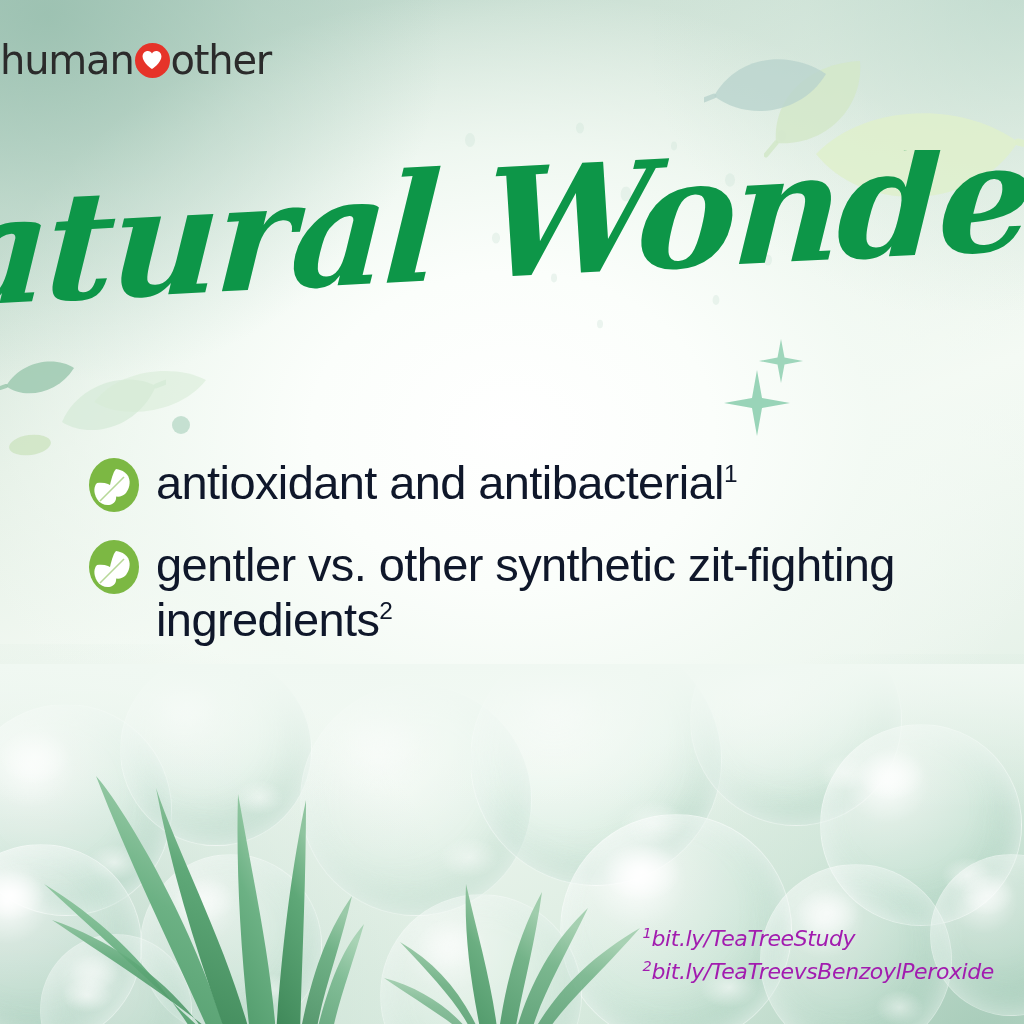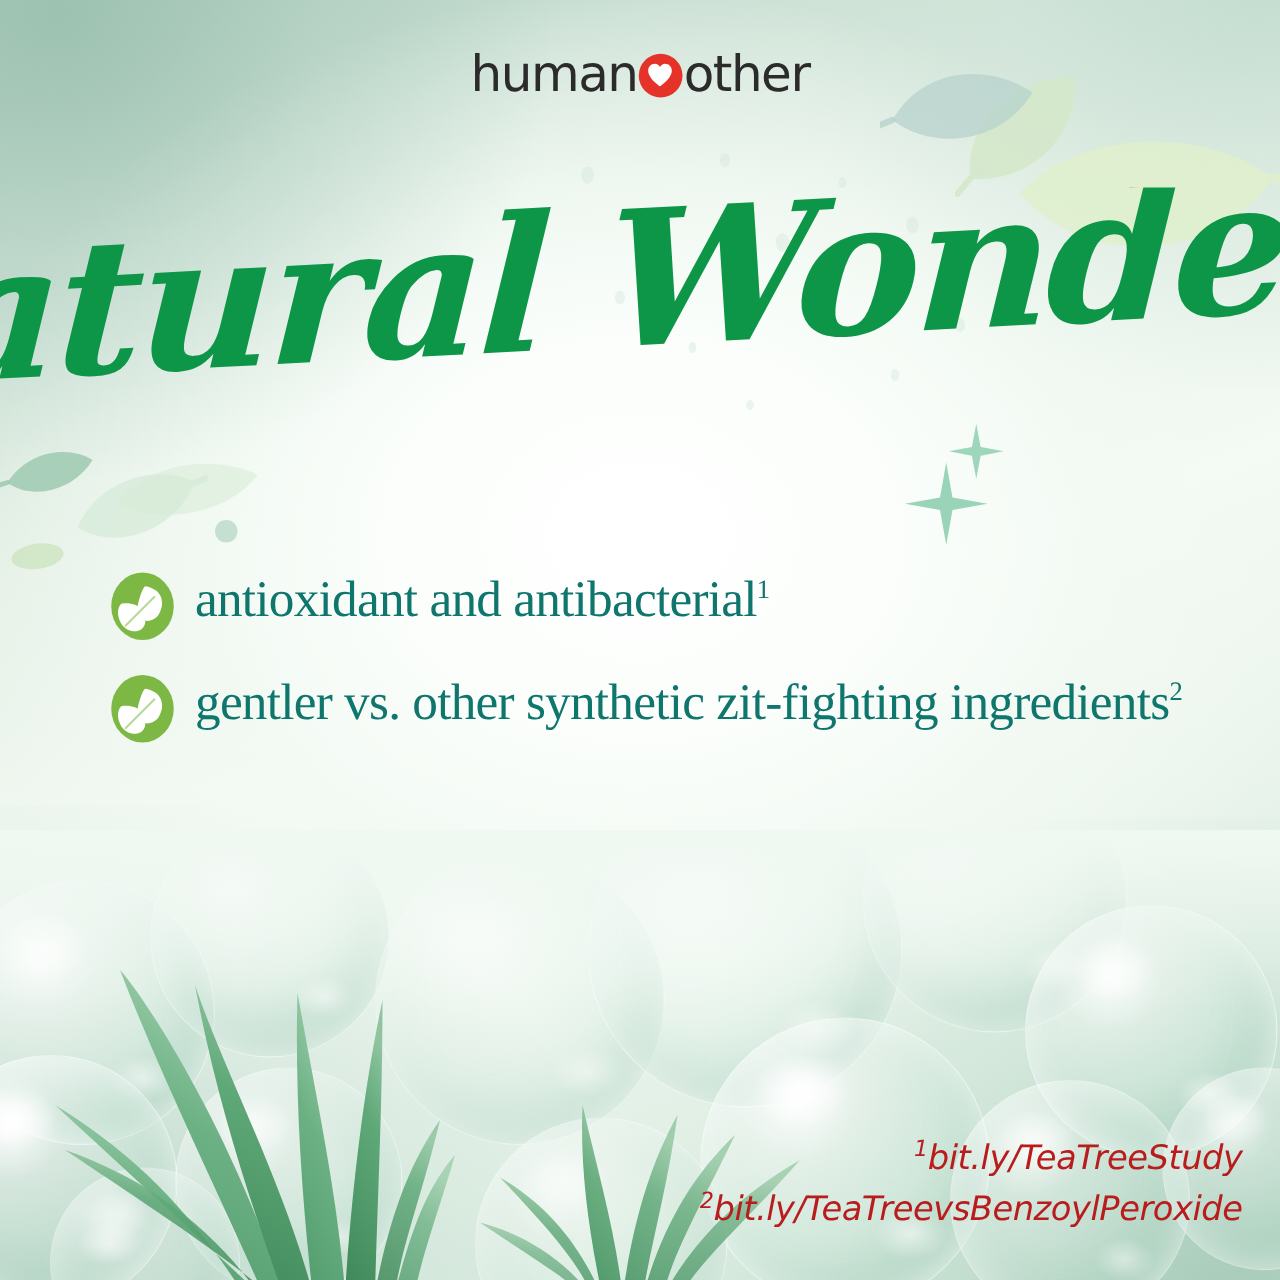--- a/index.html
+++ b/index.html
@@ -65,21 +65,21 @@
   
   .grass{position:absolute;bottom:-10px;left:0;width:560px;height:300px;z-index:6;}
   .grass2{position:absolute;bottom:-14px;left:330px;width:330px;height:220px;z-index:6;}
 
   
   .deco{position:absolute;z-index:2;pointer-events:none;}
 
   
   .logo{
     position:absolute;top:40px;left:0;right:0;
-    display:flex;align-items:center;justify-content:center;
+    display:flex;align-items:center;
     z-index:20;
   }
   .logo-word{
     font-family:"DejaVu Sans",sans-serif;
     font-size:40px;letter-spacing:-1.2px;color:#2b2b2b;
     font-weight:400;line-height:1;
   }
   .logo-mark{
     width:35px;height:35px;border-radius:50%;
     background:#e63329;
@@ -105,31 +105,31 @@
   .bullets{
     position:absolute;top:455px;left:88px;right:50px;z-index:20;
   }
   .bullet{
     display:flex;align-items:flex-start;margin-bottom:24px;
   }
   .bullet-icon{
     flex:none;width:52px;height:56px;margin-right:16px;margin-top:2px;
   }
   .bullet-text{
-    font-family:Liberation Serif, serif;
-    font-size:41px;line-height:1.18;color:#0f766e;
+    font-family:Liberation Sans, sans-serif;
+    font-size:47px;line-height:1.18;color:#0f172a;
     letter-spacing:-0.6px;font-weight:400;
   }
   .bullet-text sup{font-size:0.52em;vertical-align:super;line-height:0;}
 
   
   .footnotes{
-    position:absolute;right:30px;bottom:36px;z-index:20;text-align:right;
+    position:absolute;right:30px;bottom:36px;z-index:20;
     font-family:"DejaVu Sans",sans-serif;font-style:italic;
-    font-size:27px;line-height:1.5;color:#b91c1c;letter-spacing:-0.4px;
+    font-size:22px;line-height:1.5;color:#a21caf;letter-spacing:-0.4px;
   }
   .footnotes div sup{font-size:0.66em;vertical-align:super;line-height:0;}
 </style>
 </head>
 <body>
 
 <div id="poster">
 
   <div class="bg-base"></div>
   <div class="bg-corner-tl"></div>

